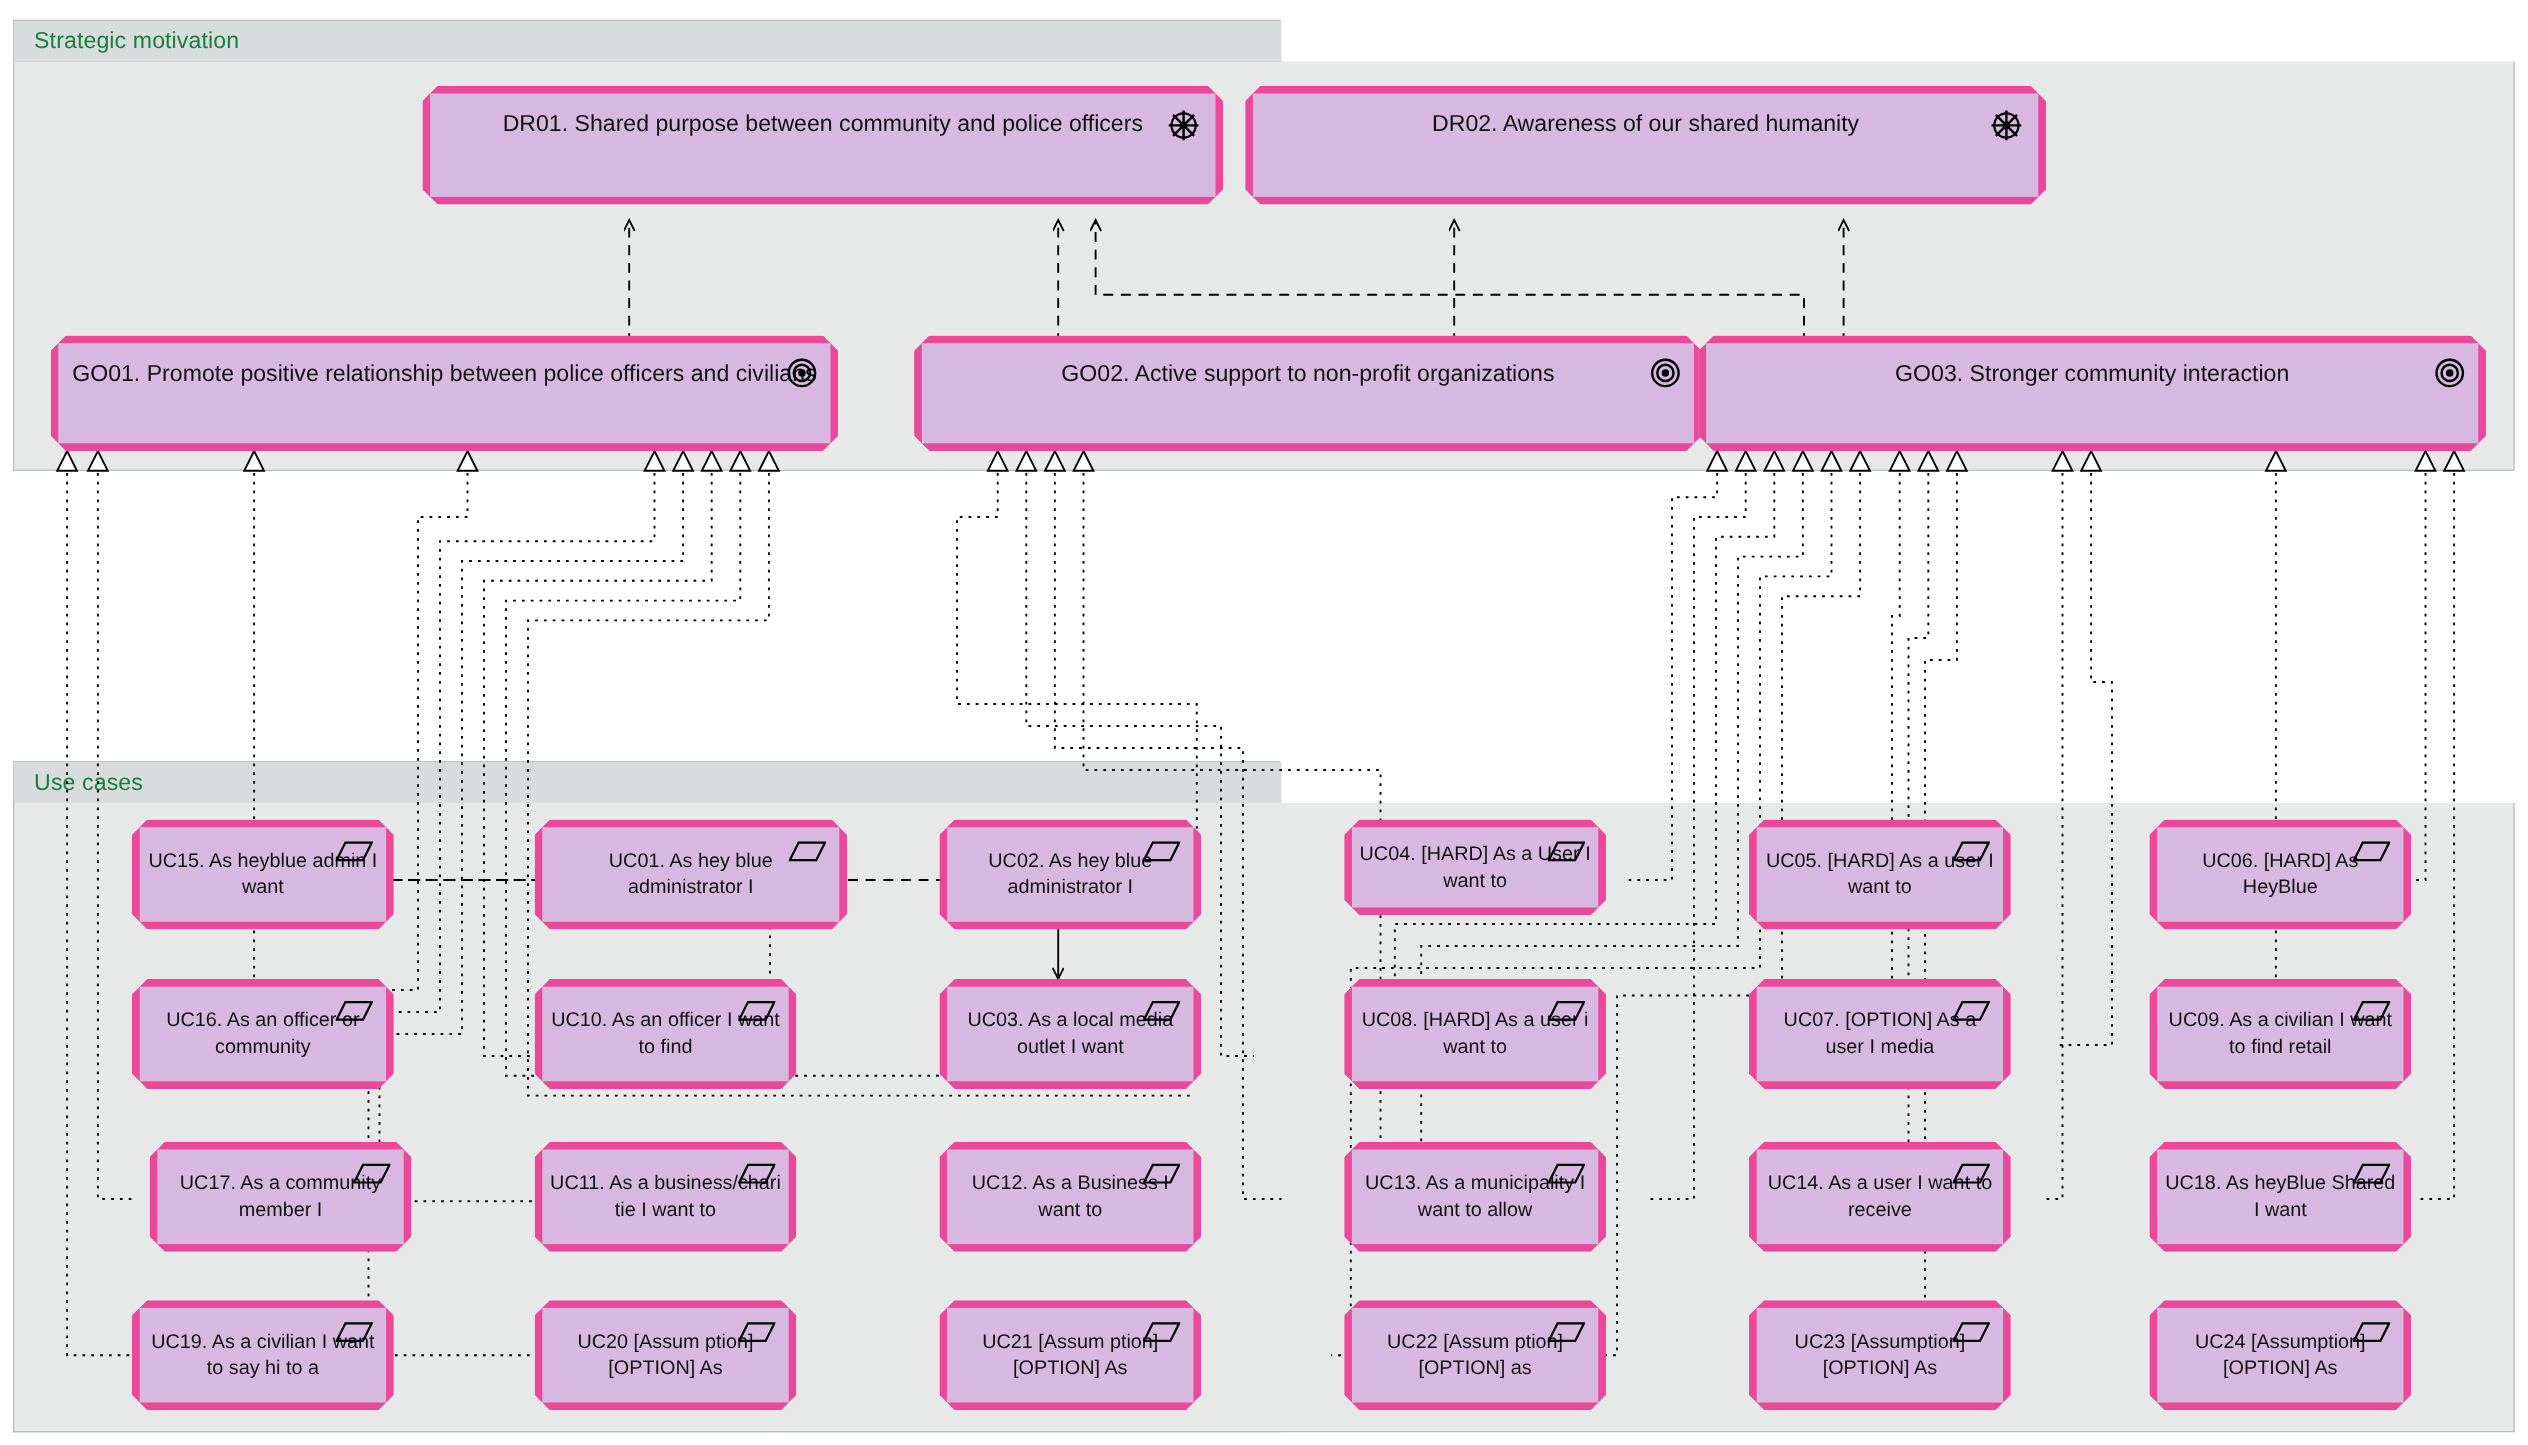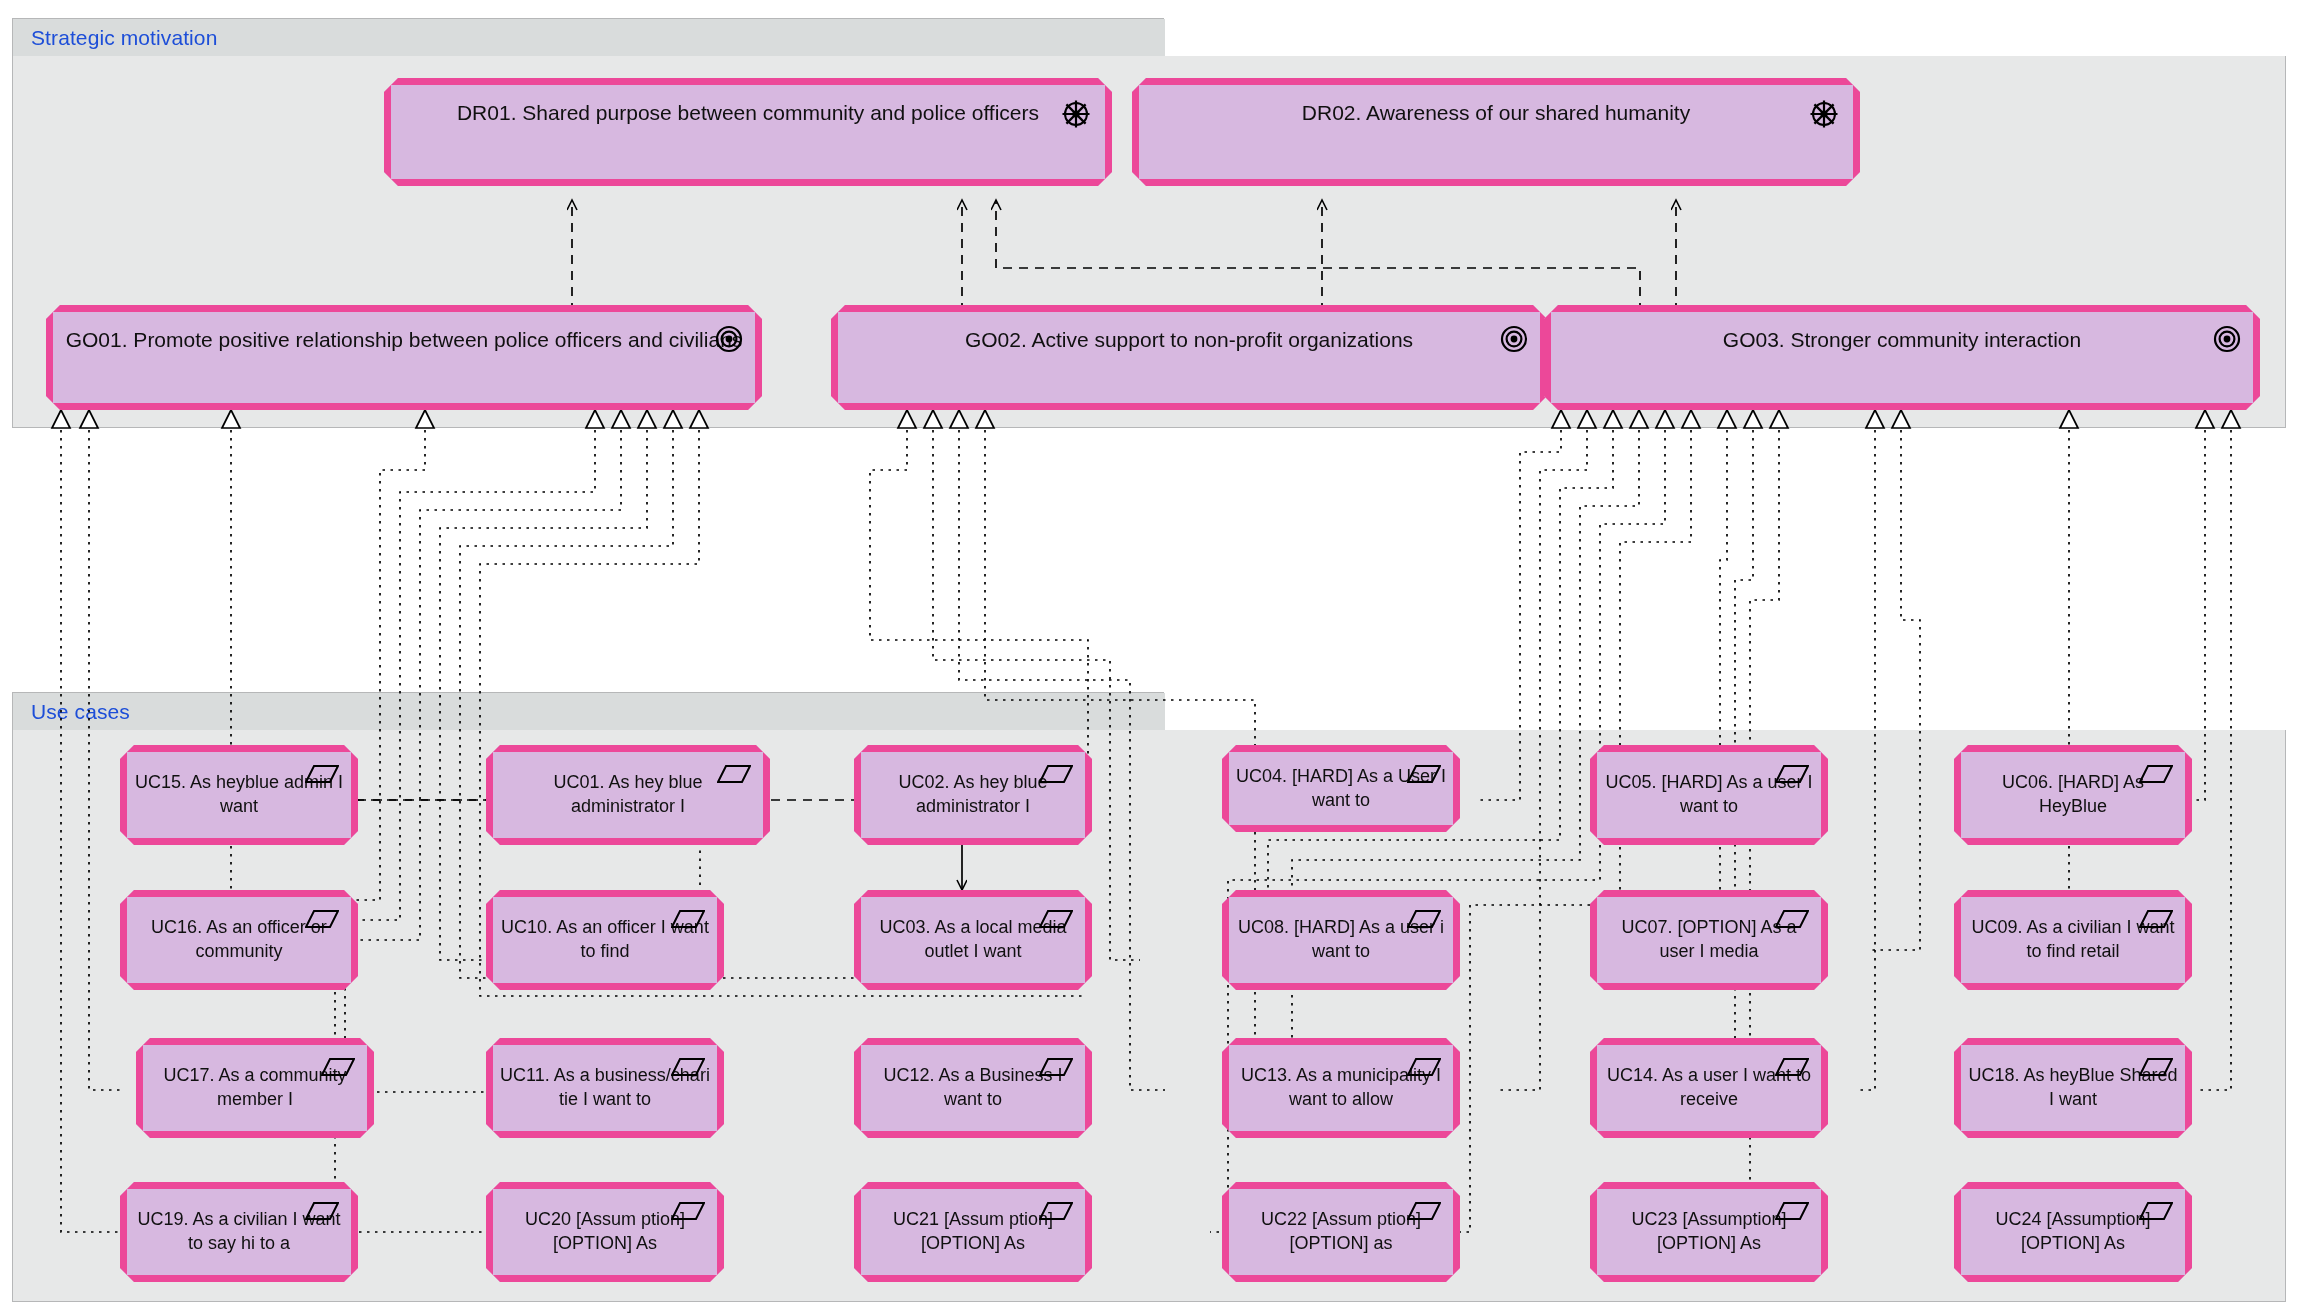--- a/index.html
+++ b/index.html
@@ -5,21 +5,21 @@
   html,body{margin:0;padding:0;background:#ffffff;}
   body{width:2298px;height:1314px;position:relative;
        font-family:"Liberation Sans","DejaVu Sans",sans-serif;
        -webkit-font-smoothing:antialiased;}
   #canvas{position:absolute;left:0;top:0;width:2298px;height:1314px;overflow:hidden;}
 
   
   .group{position:absolute;background:#e7e8e8;border:1px solid #b6b7b8;box-sizing:border-box;}
   .group-header{position:absolute;left:0;top:0;height:38px;background:#d9dcdc;
                 border-bottom:1px solid #b6b7b8;box-sizing:border-box;}
-  .group-title{position:absolute;left:18px;top:7px;font-size:21px;color:#1d4ed8;
+  .group-title{position:absolute;left:18px;top:7px;font-size:21px;color:#15803d;
                letter-spacing:.1px;white-space:nowrap;}
 
   
   .node{position:absolute;box-sizing:border-box;
         background:#d7b8e0;border:7px solid #ec4899;
         clip-path:polygon(14px 0,calc(100% - 14px) 0,100% 14px,100% calc(100% - 14px),
                           calc(100% - 14px) 100%,14px 100%,0 calc(100% - 14px),0 14px);
         display:flex;align-items:center;justify-content:center;}
   .node .lbl{display:block;text-align:center;color:#101010;line-height:1.30;
              padding:0 10px;box-sizing:border-box;width:100%;}

